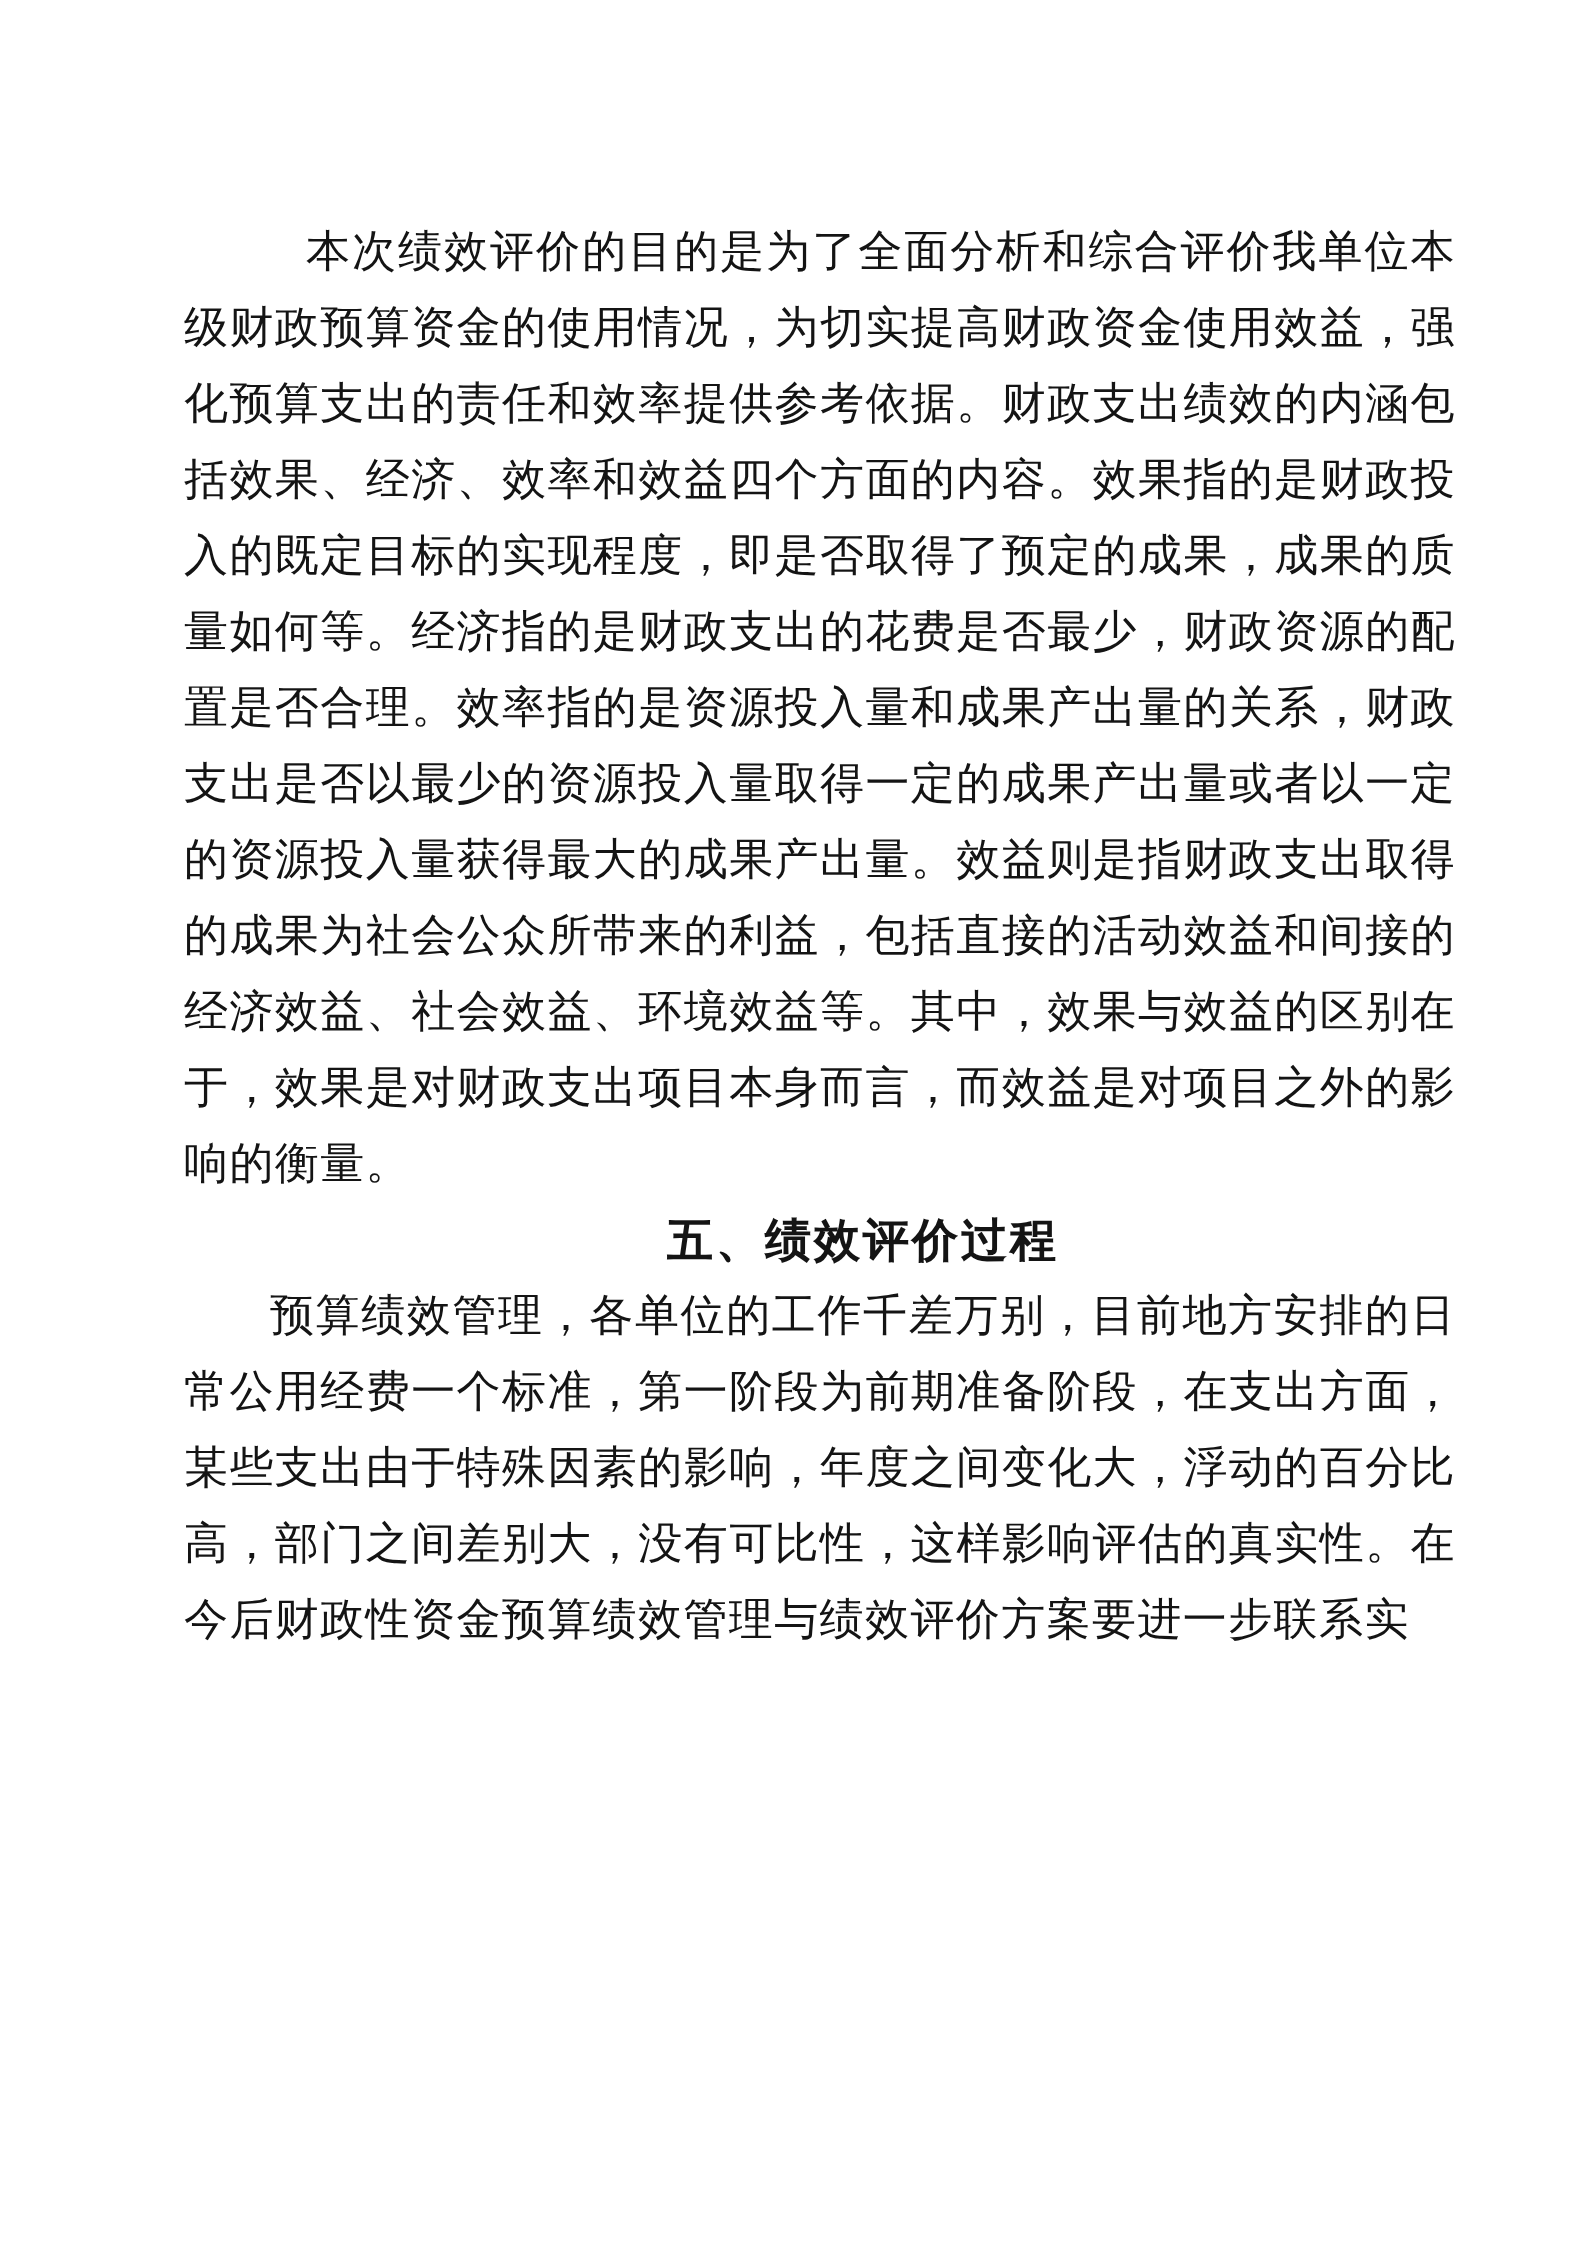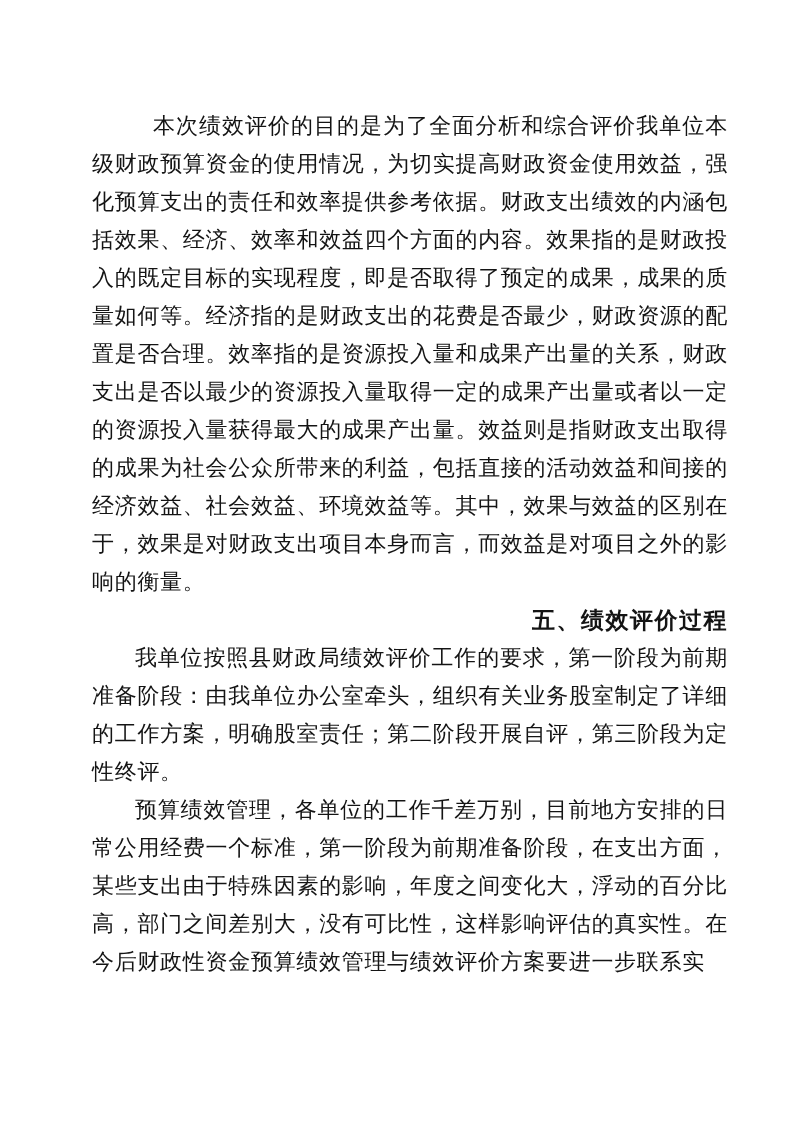--- a/index.html
+++ b/index.html
@@ -37,30 +37,29 @@
   }
   .section-heading {
     margin: 0;
     font-family: "Liberation Sans", sans-serif;
     font-weight: bold;
     font-size: 23px;
     line-height: 38px;
     letter-spacing: 1.5px;
     color: #141414;
     text-indent: 43px;
-    text-align: right;
+    text-align: center;
   }
 </style>
 </head>
 <body>
 
 <div class="page">
 
   <p class="body-para indent-lg">本次绩效评价的目的是为了全面分析和综合评价我单位本级财政预算资金的使用情况，为切实提高财政资金使用效益，强化预算支出的责任和效率提供参考依据。财政支出绩效的内涵包括效果、经济、效率和效益四个方面的内容。效果指的是财政投入的既定目标的实现程度，即是否取得了预定的成果，成果的质量如何等。经济指的是财政支出的花费是否最少，财政资源的配置是否合理。效率指的是资源投入量和成果产出量的关系，财政支出是否以最少的资源投入量取得一定的成果产出量或者以一定的资源投入量获得最大的成果产出量。效益则是指财政支出取得的成果为社会公众所带来的利益，包括直接的活动效益和间接的经济效益、社会效益、环境效益等。其中，效果与效益的区别在于，效果是对财政支出项目本身而言，而效益是对项目之外的影响的衡量。</p>
 
   <h2 class="section-heading">五、绩效评价过程</h2>
 
-  <p class="body-para">我单位按照县财政局绩效评价工作的要求，第一阶段为前期准备阶段：由我单位办公室牵头，组织有关业务股室制定了详细的工作方案，明确股室责任；第二阶段开展自评，第三阶段为定性终评。</p>
 
 
   <p class="body-para">预算绩效管理，各单位的工作千差万别，目前地方安排的日常公用经费一个标准，第一阶段为前期准备阶段，在支出方面，某些支出由于特殊因素的影响，年度之间变化大，浮动的百分比高，部门之间差别大，没有可比性，这样影响评估的真实性。在今后财政性资金预算绩效管理与绩效评价方案要进一步联系实</p>
 
 </div>
 
 </body></html>

